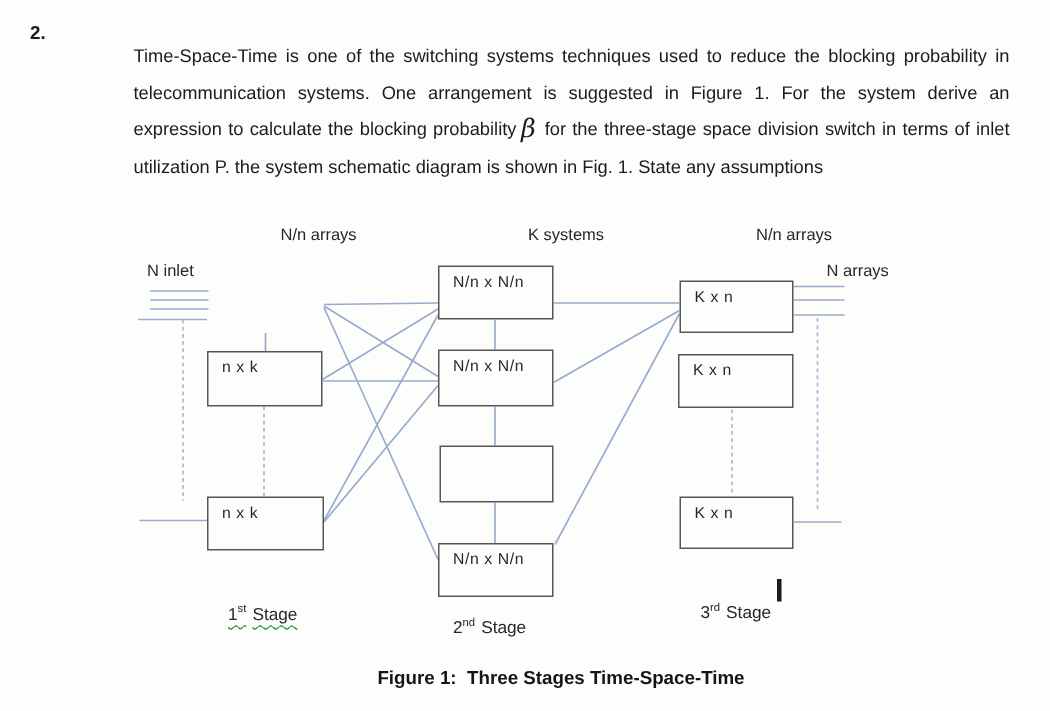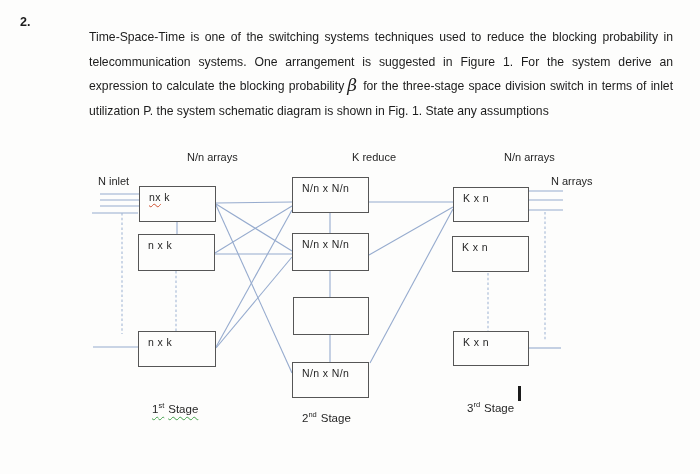--- a/index.html
+++ b/index.html
@@ -128,28 +128,25 @@
       <g>
         <line x1="529" y1="191" x2="563" y2="191"></line>
         <line x1="529" y1="200" x2="563" y2="200"></line>
         <line x1="529" y1="210" x2="563" y2="210"></line>
         <line x1="529" y1="348" x2="561" y2="348"></line>
         <line x1="545" y1="212" x2="545" y2="341" stroke-dasharray="2.5,2.3" stroke="#a5b8d6"></line>
       </g>
     </svg>
 
     <div class="dlabel lb-col1">N/n arrays</div>
-    <div class="dlabel lb-col2">K reduce</div>
+    <div class="dlabel lb-col2">K systems</div>
     <div class="dlabel lb-col3">N/n arrays</div>
     <div class="dlabel lb-inlet">N inlet</div>
     <div class="dlabel lb-outlet">N arrays</div>
 
-    <div class="box s1b1">
-      <span class="bl"><span class="wavy-red">nx</span><span> k</span></span>
-    </div>
     <div class="box s1b2">
       <span class="bl">n x k</span>
     </div>
     <div class="box s1b3">
       <span class="bl">n x k</span>
     </div>
 
     <div class="box s2b1">
       <span class="bl">N/n x N/n</span>
     </div>
@@ -172,15 +169,16 @@
     <div class="box s3b3">
       <span class="bl">K x n</span>
     </div>
 
     <div class="stage-label lb-st1"><span class="green-wavy"><span>1</span><sup>st</sup><span class="w">Stage</span></span></div>
     <div class="stage-label lb-st2"><span>2</span><sup>nd</sup><span class="w">Stage</span></div>
     <div class="stage-label lb-st3"><span>3</span><sup>rd</sup><span class="w">Stage</span></div>
 
     <div class="cursor-bar"></div>
 
+    <div class="caption">Figure 1:  Three Stages Time-Space-Time</div>
   </div>
 
 </div>
 
 </body></html>

